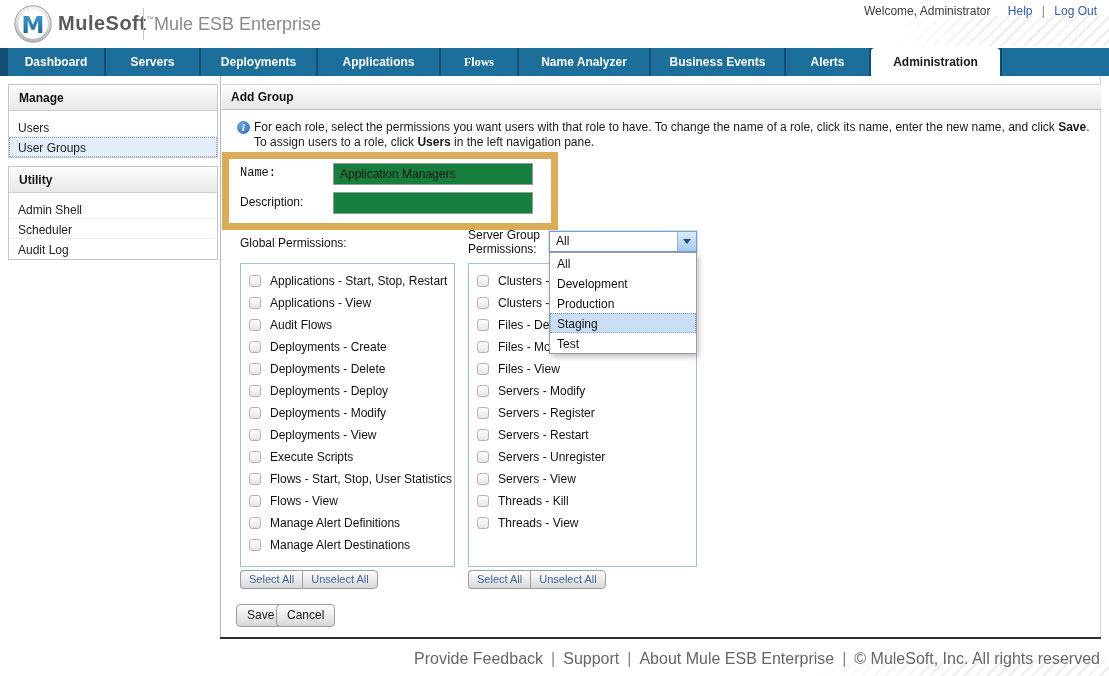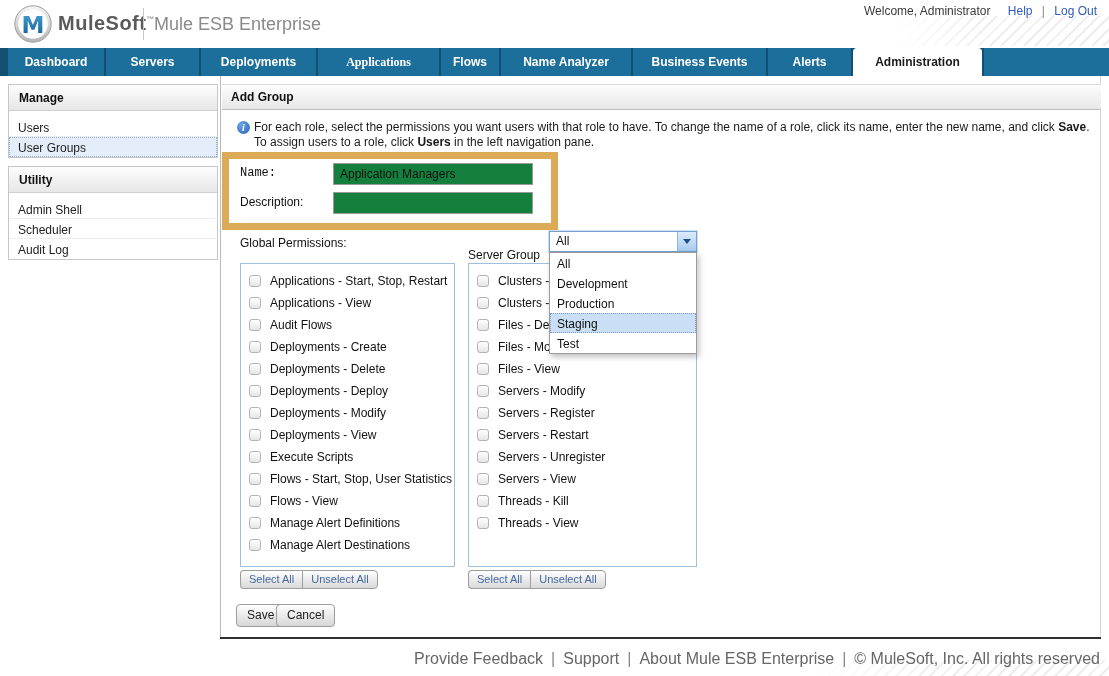--- a/index.html
+++ b/index.html
@@ -136,22 +136,22 @@
       <span class="sep">|</span>
       <a>Log Out</a>
     </div>
   </div>
 
   <div id="navbar">
     <div id="tabs">
         <div class="tab" style="width: 96px;">Dashboard</div>
         <div class="tab" style="width: 93px;">Servers</div>
         <div class="tab" style="width: 115px;">Deployments</div>
-        <div class="tab" style="width: 121px; font-family: Liberation Serif, serif;">Applications</div>
-        <div class="tab" style="width: 58px;">Flows</div>
+        <div class="tab" style="width: 121px;">Applications</div>
+        <div class="tab" style="width: 76px; font-family: Liberation Serif, serif;">Flows</div>
         <div class="tab" style="width: 130px;">Name Analyzer</div>
         <div class="tab" style="width: 133px;">Business Events</div>
         <div class="tab" style="width: 83px;">Alerts</div>
         <div class="tab active" style="width: 129px;">Administration</div>
         <div class="tab-filler"></div>
       </div>
   </div>
 
   <div class="side-box" id="side-box-0">
     <div class="side-title">Manage</div>
@@ -183,21 +183,21 @@
     </div>
 
     <div class="form-label" style="top:90px;font-family:Liberation Mono, monospace;">Name:</div>
     <input class="text-input" style="top: 87px;" value="Application Managers">
     <div class="form-label" style="top:119px;">Description:</div>
     <input class="text-input" style="top: 116px;" value="">
 
     <div id="annotation-rect"></div>
 
     <div class="col-label" style="left:18px; top:160px;">Global Permissions:</div>
-    <div class="col-label" style="left:246px; top:152px;margin-top:20px;">
+    <div class="col-label" style="left:246px; top:152px;">
       <span>Server Group</span><br>
       <span>Permissions:</span>
     </div>
 
     <div class="perm-box" id="global-list">
         <div class="perm-row">
           <span class="checkbox"></span>
           <span class="perm-label">Applications - Start, Stop, Restart</span>
         </div>
         <div class="perm-row">

